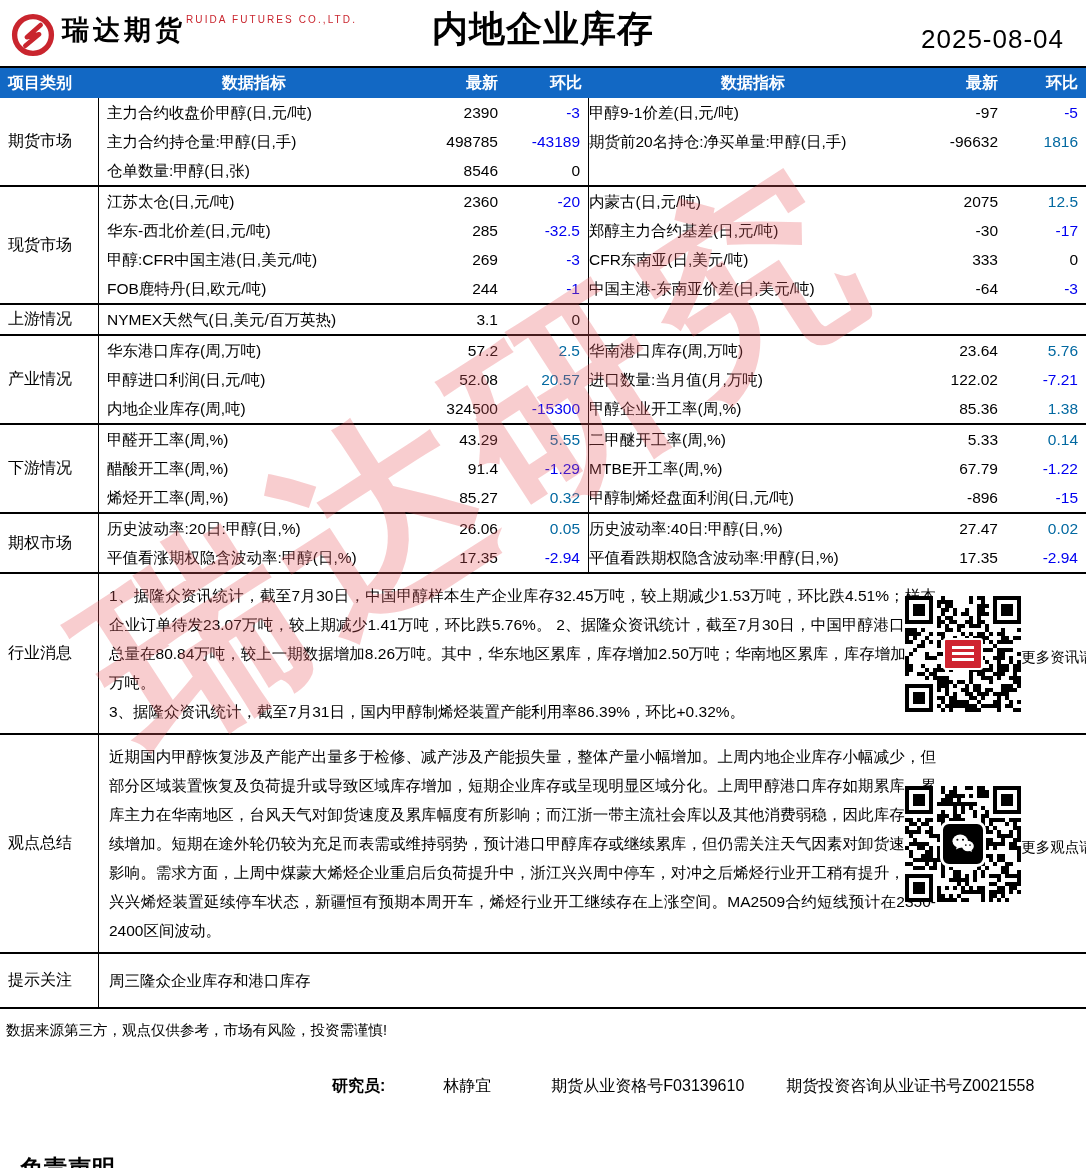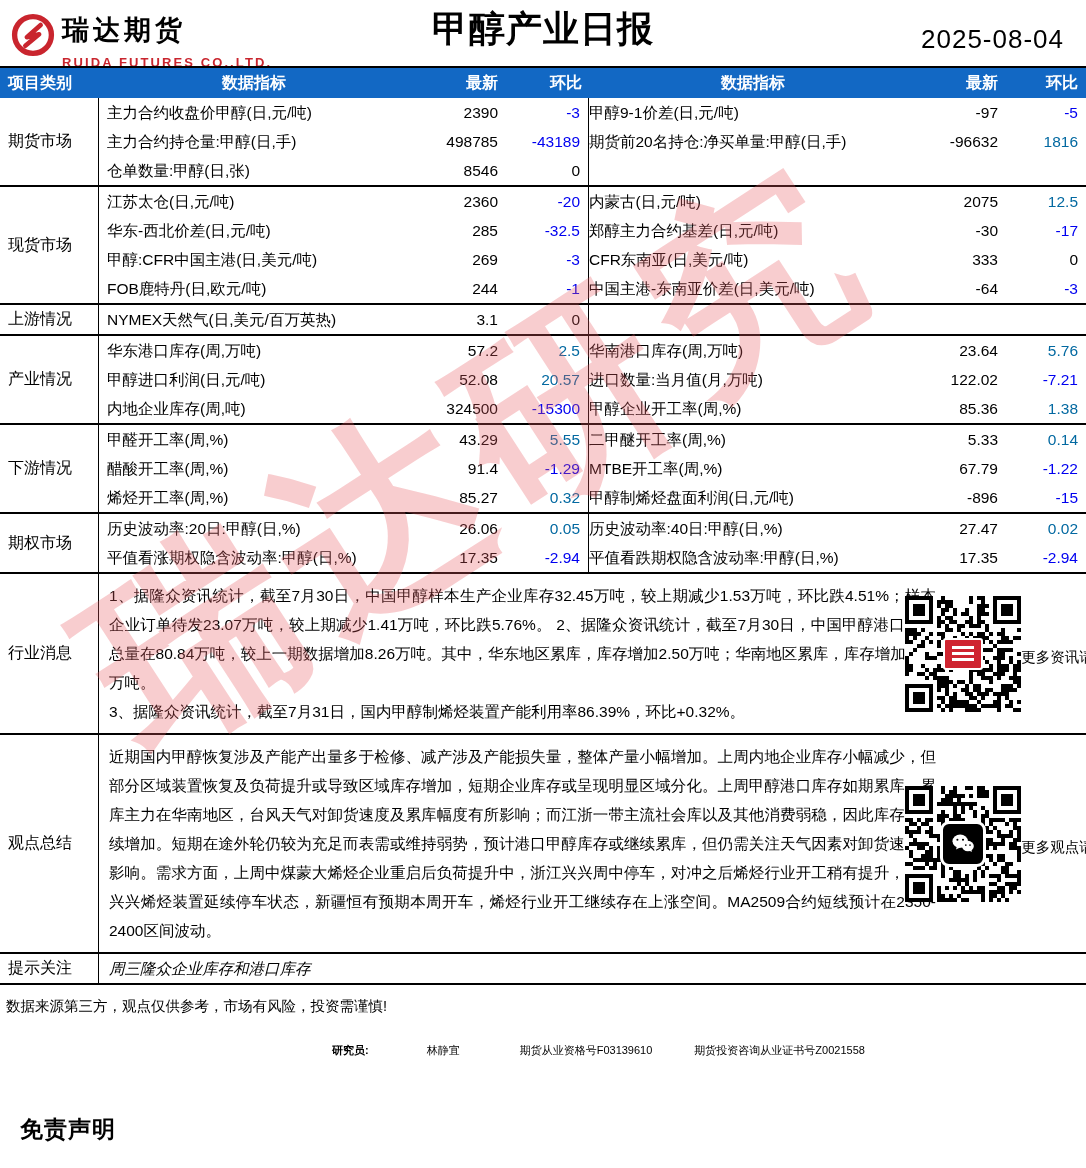--- a/index.html
+++ b/index.html
@@ -3,23 +3,23 @@
 <meta charset="utf-8">
 <style>
   html,body{margin:0;padding:0;background:#fff;}
   body{width:1086px;min-height:1168px;font-family:"Liberation Sans","DejaVu Sans",sans-serif;color:#000;position:relative;overflow-x:hidden;}
   .page{position:relative;width:1086px;}
 
   
   .rpt-header{position:relative;height:66px;}
   .logo{position:absolute;left:10px;top:12px;display:flex;align-items:flex-start;gap:6px;}
   .logo-mark{width:46px;height:46px;}
-  .logo-txtwrap{display:flex;flex-direction:column;justify-content:space-between;}
+  .logo-txtwrap{display:flex;flex-direction:row;justify-content:space-between;}
   .logo-cn{font-size:27px;font-weight:bold;letter-spacing:4px;line-height:30px;margin-top:3px;}
-  .logo-en{font-size:13px;color:#c9252e;letter-spacing:2.1px;margin-top:10px;font-weight:bold;}
+  .logo-en{font-size:10px;color:#c9252e;letter-spacing:2.1px;margin-top:2px;}
   .rpt-title{position:absolute;left:0;right:0;top:0;text-align:center;font-size:36px;font-weight:bold;line-height:58px;letter-spacing:1px;}
   .rpt-date{position:absolute;right:22px;top:24px;font-size:26px;letter-spacing:1px;}
 
   
   .report-table{border-bottom:2px solid #000;position:relative;z-index:1;}
   .thead{display:flex;background:#1268c4;color:#fff;font-weight:bold;font-size:16px;height:30px;line-height:30px;border-top:2px solid #000;}
   .h{box-sizing:border-box;white-space:nowrap;}
   .h-cat{width:98px;padding-left:8px;text-align:left;}
   .h-ind{width:312px;text-align:center;}
   .h-lat{width:96px;text-align:right;padding-right:8px;}
@@ -41,32 +41,32 @@
   .rlat{width:88px;}
   .rch{width:80px;}
   .num{text-align:right;padding-right:8px;}
   .ch.pos{color:#0369a1;}
   .ch.neg{color:#0000f0;}
   .ch.zer{color:#000;}
 
   
   .textrow .tcontent{flex:1;border-left:1px solid #000;padding:7px 10px;font-size:15.5px;line-height:29px;}
   .textrow .tcontent p{margin:0;text-align:justify;}
-  .report-table .textrow:last-of-type .tcontent{padding:0 10px;line-height:29px;font-style:italic;}
+  .report-table .textrow:last-of-type .tcontent{padding:12px 10px;line-height:29px;}
   .qrblock{width:140px;box-sizing:border-box;display:flex;flex-direction:row;align-items:center;justify-content:center;padding:8px 4px;}
   .qrimg{position:relative;width:116px;height:116px;background:#fff;}
   .qrlogo{position:absolute;top:50%;left:50%;transform:translate(-50%,-50%);}
   .rd-badge{width:36px;height:28px;background:#cf2430;border:2px solid #fff;border-radius:3px;display:flex;align-items:center;justify-content:center;}
   .rd-badge::before{content:"";display:block;width:22px;height:2.5px;background:#fff;box-shadow:0 6px 0 #fff,0 -6px 0 #fff;}
   .wx-badge{width:40px;height:40px;background:#000;border:3px solid #fff;border-radius:9px;display:flex;align-items:center;justify-content:center;}
   .qrcap{font-size:14.5px;margin-top:7px;white-space:nowrap;}
 
   
   .source-note{font-size:14.5px;padding:12px 8px 0 6px;position:relative;z-index:1;}
-  .researcher{display:flex;align-items:center;font-size:11px;padding-left:332px;margin-top:27px;white-space:nowrap;}
+  .researcher{display:flex;align-items:center;font-size:16px;padding-left:332px;margin-top:36px;white-space:nowrap;}
   .researcher .lbl{font-weight:bold;margin-right:58px;}
   .researcher .nm{margin-right:60px;}
   .researcher .q1{margin-right:42px;}
 
   .disclaimer{padding:0 20px;margin-top:56px;}
   .disclaimer h2{font-size:23px;font-weight:bold;margin:0 0 26px 0;letter-spacing:1px;}
 
   
   .watermark{position:absolute;left:110px;top:560px;font-size:205px;font-weight:bold;color:rgba(232,88,96,0.30);letter-spacing:14px;white-space:nowrap;transform:rotate(-33deg);transform-origin:0 50%;pointer-events:none;z-index:6;}
 </style>
@@ -81,21 +81,21 @@
     <div class="logo">
       <svg class="logo-mark" viewBox="0 0 60 60">
         <circle cx="30" cy="30" r="24" fill="none" stroke="#c9252e" stroke-width="7"></circle>
         <path d="M40 17 L22 33 L38 29 L20 44" fill="none" stroke="#c9252e" stroke-width="6" stroke-linecap="round" stroke-linejoin="round"></path>
       </svg>
       <div class="logo-txtwrap">
         <div class="logo-cn">瑞达期货</div>
         <div class="logo-en">RUIDA FUTURES CO.,LTD.</div>
       </div>
     </div>
-    <div class="rpt-title">甲醇产业日报</div>
+    <div class="rpt-title">内地企业库存</div>
     <div class="rpt-date">2025-08-04</div>
   </div>
 
   <div class="report-table">
     <div class="thead">
       <div class="h h-cat">项目类别</div>
       <div class="h h-ind">数据指标</div>
       <div class="h h-lat">最新</div>
       <div class="h h-ch">环比</div>
       <div class="h h-ind2">数据指标</div>

